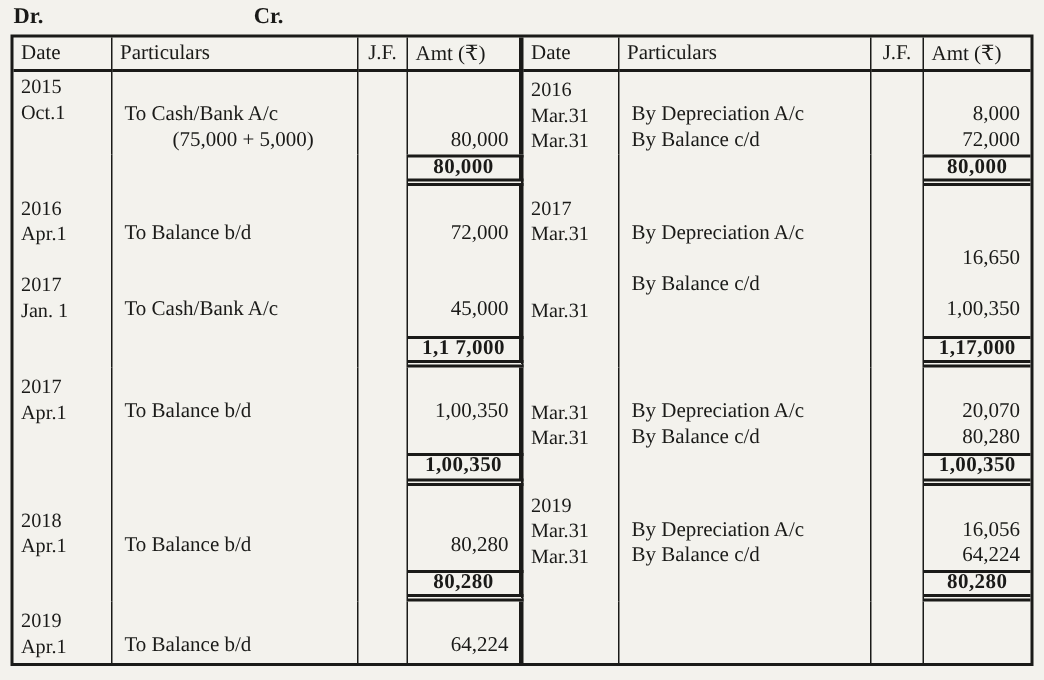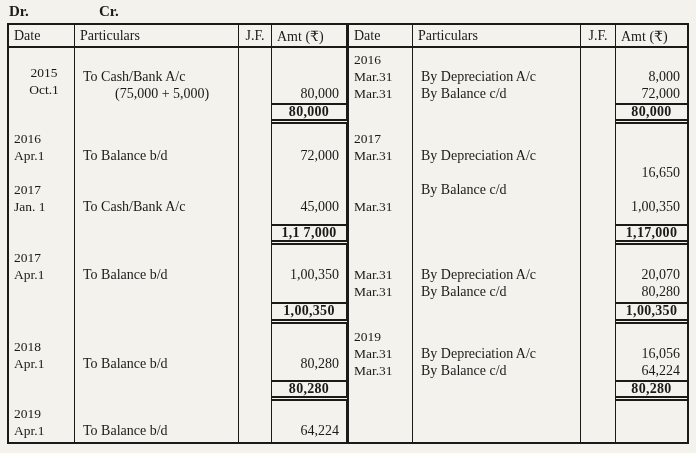--- a/index.html
+++ b/index.html
@@ -17,21 +17,21 @@
   .page{width:696px;height:453px;padding:3px 7px 0 7px;}
 
   
   .caption{
     display:flex;align-items:baseline;
     font-weight:bold;font-size:15px;
     padding:0 2px 3px 2px;
   }
   .caption .dr{width:90px;text-align:left;}
   .caption .title{flex:1;text-align:center;letter-spacing:.2px;}
-  .caption .cr{width:90px;text-align:left;}
+  .caption .cr{width:90px;text-align:right;}
 
   
   .ledger{
     width:682px;
     display:grid;
     grid-template-columns:66px 164px 33px 77px 64px 168px 35px 1fr;
     border:2px solid var(--ink);
     background:var(--paper);
   }
   .cell{overflow:hidden;}
@@ -82,21 +82,21 @@
     <div class="cell hcell vr">Particulars</div>
     <div class="cell hcell jf vr">J.F.</div>
     <div class="cell hcell vr-thick">Amt (₹)</div>
 
     <div class="cell hcell vr">Date</div>
     <div class="cell hcell vr">Particulars</div>
     <div class="cell hcell jf vr">J.F.</div>
     <div class="cell hcell">Amt (₹)</div>
 
   <div class="cell vr">
-        <div class="lines" style="padding-top: 16px; text-align: center;">
+        <div class="lines" style="padding-top: 1px;">
           <div class="ln ln-date">2015</div>
           <div class="ln ln-date">Oct.1</div>
           <div class="ln ln-date"></div>
         </div>
       </div>
       <div class="cell vr">
         <div class="lines" style="padding-top: 3px;">
           <div class="ln ln-part"></div>
           <div class="ln ln-part">To Cash/Bank A/c</div>
           <div class="ln ln-part indent">(75,000 + 5,000)</div>

